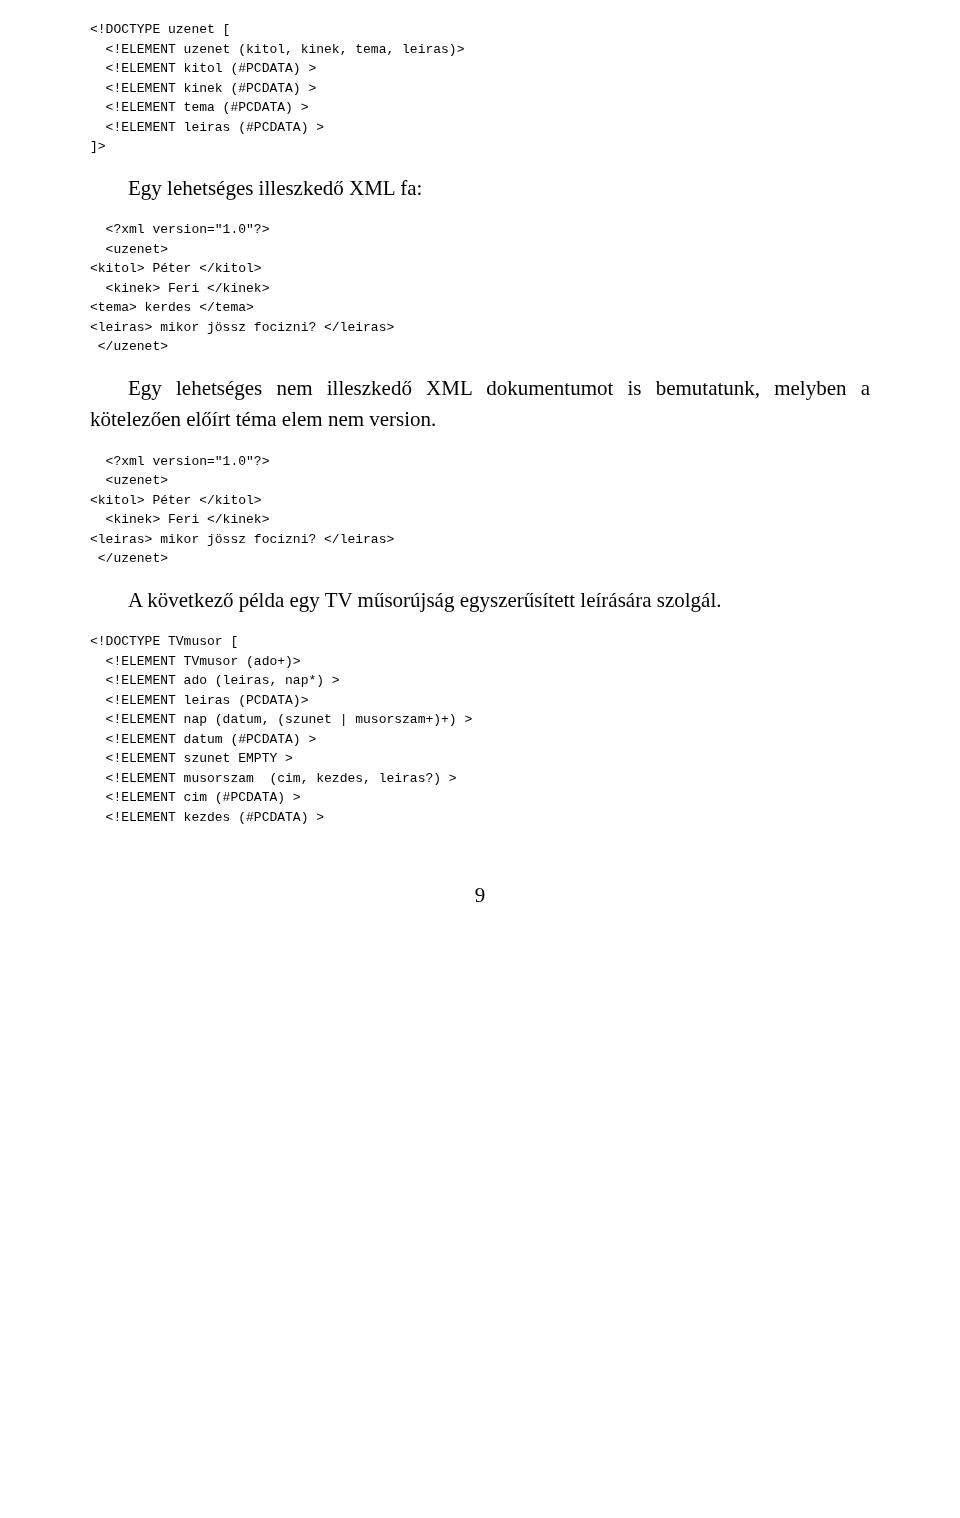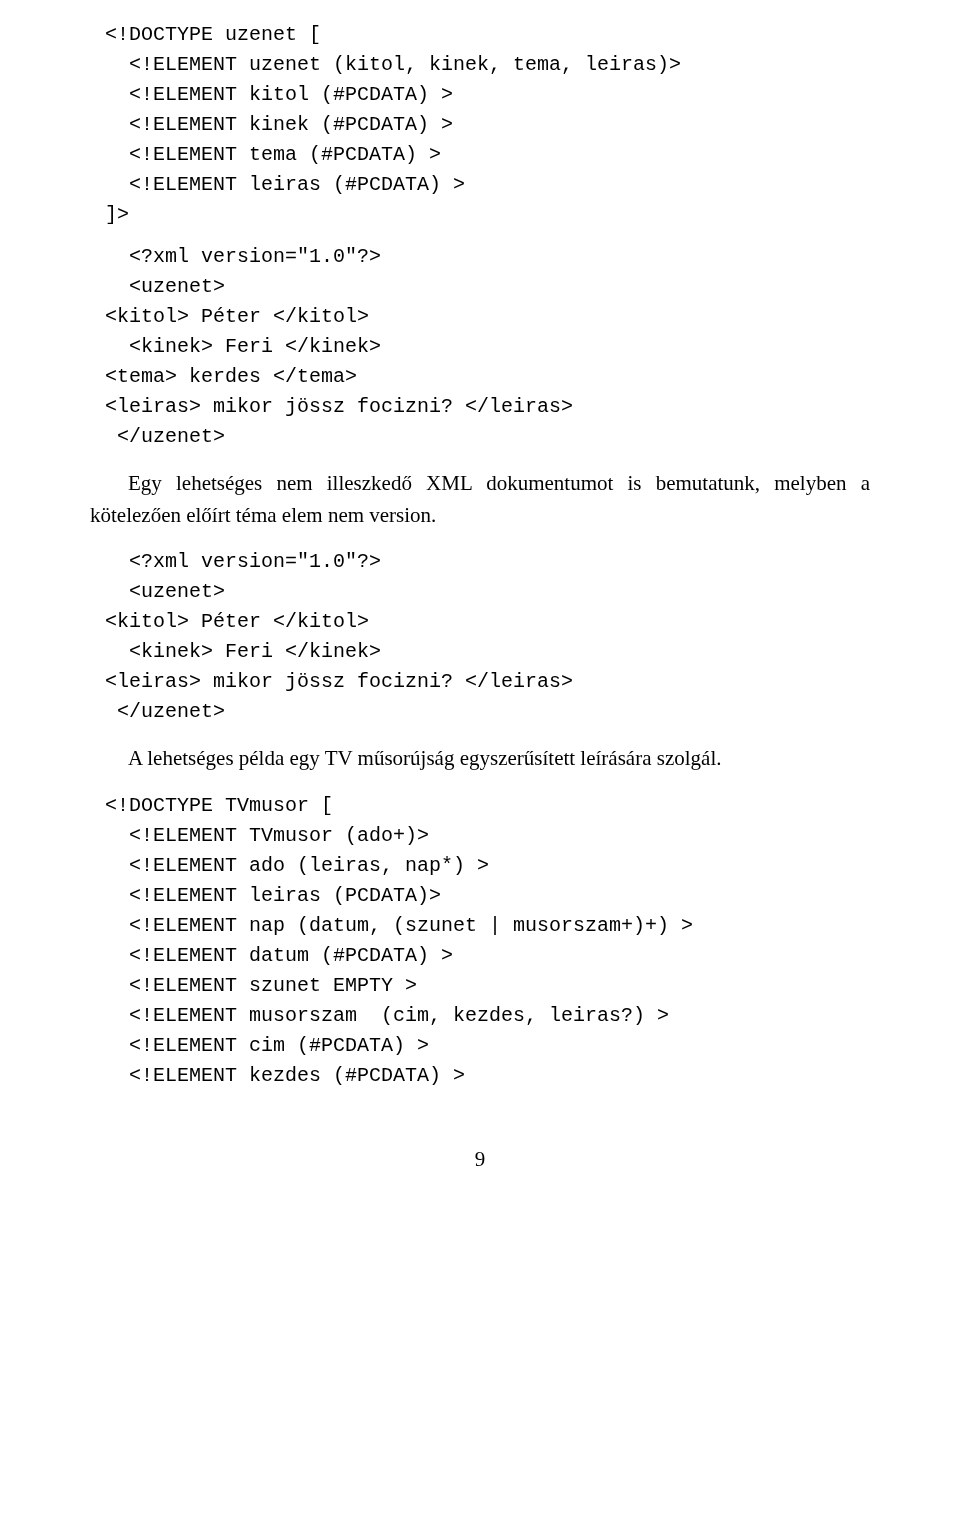--- a/index.html
+++ b/index.html
@@ -9,24 +9,24 @@
     font-family: "Times New Roman", Times, serif;
     color: #000;
     width: 960px;
   }
   .page {
     padding: 20px 90px 40px 90px;
     box-sizing: border-box;
   }
   .code {
     font-family: "Courier New", Courier, monospace;
-    font-size: 20px;
+    font-size: 13px;
     line-height: 1.5;
     white-space: pre;
-    margin: 0 0 12px 15px;
+    margin: 0 0 12px 0;
   }
   .prose {
     font-size: 21px;
     line-height: 1.5;
     text-align: justify;
     margin: 16px 0 16px 0;
   }
   .indent {
     text-indent: 38px;
   }
@@ -42,39 +42,40 @@
 <div class="page">
 
   <pre class="code">&lt;!DOCTYPE uzenet [
   &lt;!ELEMENT uzenet (kitol, kinek, tema, leiras)&gt;
   &lt;!ELEMENT kitol (#PCDATA) &gt;
   &lt;!ELEMENT kinek (#PCDATA) &gt;
   &lt;!ELEMENT tema (#PCDATA) &gt;
   &lt;!ELEMENT leiras (#PCDATA) &gt;
 ]&gt;</pre>
 
+  <p class="prose indent">Egy lehetséges illeszkedő XML fa:</p>
 
   <pre class="code">  &lt;?xml version="1.0"?&gt;
   &lt;uzenet&gt;
 &lt;kitol&gt; Péter &lt;/kitol&gt;
   &lt;kinek&gt; Feri &lt;/kinek&gt;
 &lt;tema&gt; kerdes &lt;/tema&gt;
 &lt;leiras&gt; mikor jössz focizni? &lt;/leiras&gt;
  &lt;/uzenet&gt;</pre>
 
   <p class="prose indent">Egy lehetséges nem illeszkedő XML dokumentumot is bemutatunk, melyben a kötelezően előírt téma elem nem version.</p>
 
   <pre class="code">  &lt;?xml version="1.0"?&gt;
   &lt;uzenet&gt;
 &lt;kitol&gt; Péter &lt;/kitol&gt;
   &lt;kinek&gt; Feri &lt;/kinek&gt;
 &lt;leiras&gt; mikor jössz focizni? &lt;/leiras&gt;
  &lt;/uzenet&gt;</pre>
 
-  <p class="prose indent">A lehetséges példa egy TV műsorújság egyszerűsített leírására szolgál.</p>
+  <p class="prose indent">A következő példa egy TV műsorújság egyszerűsített leírására szolgál.</p>
 
   <pre class="code">&lt;!DOCTYPE TVmusor [
   &lt;!ELEMENT TVmusor (ado+)&gt;
   &lt;!ELEMENT ado (leiras, nap*) &gt;
   &lt;!ELEMENT leiras (PCDATA)&gt;
   &lt;!ELEMENT nap (datum, (szunet | musorszam+)+) &gt;
   &lt;!ELEMENT datum (#PCDATA) &gt;
   &lt;!ELEMENT szunet EMPTY &gt;
   &lt;!ELEMENT musorszam  (cim, kezdes, leiras?) &gt;
   &lt;!ELEMENT cim (#PCDATA) &gt;

